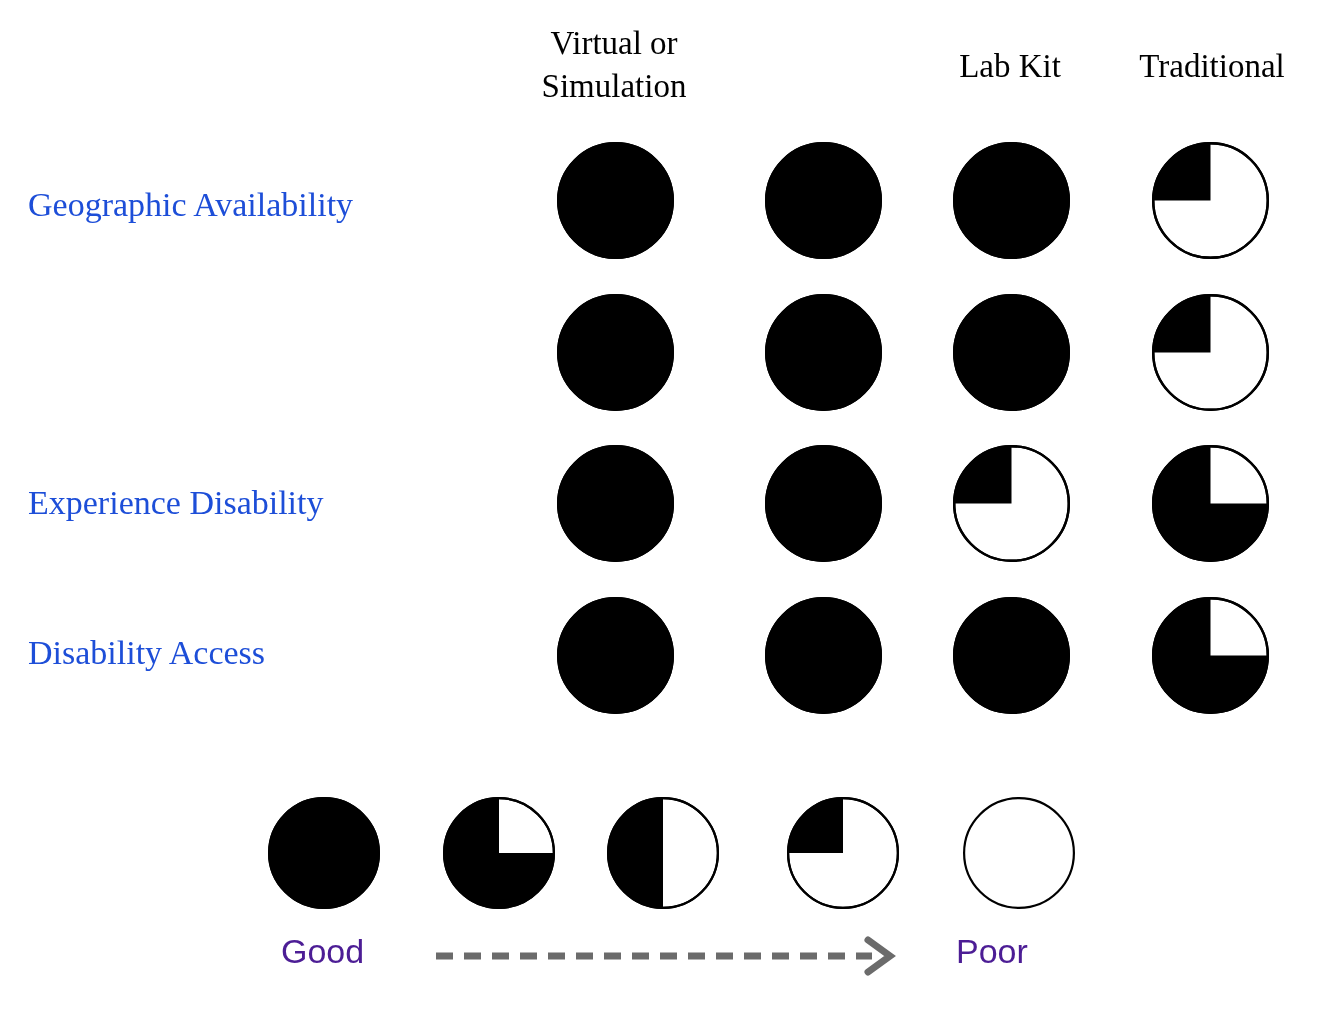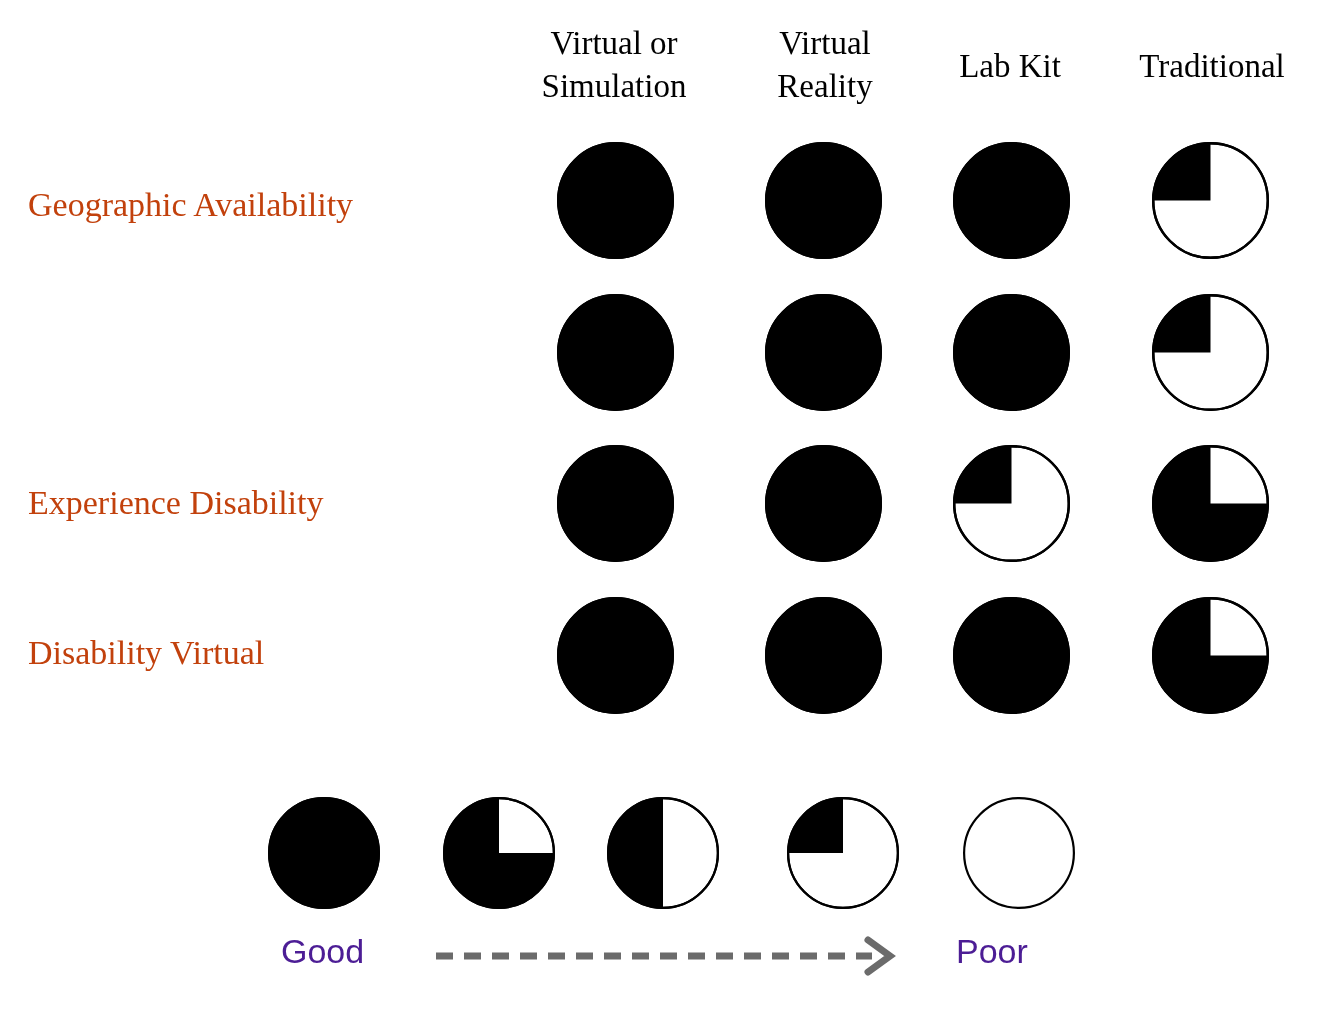--- a/index.html
+++ b/index.html
@@ -24,21 +24,21 @@
     font-family: "Liberation Serif", "DejaVu Serif", serif;
     font-size: 33px;
     line-height: 1.30;
     white-space: pre-line;
   }
 
   
   .row-label {
     position: absolute;
     left: 28px;
-    color: #c2410c;
+    color: #1d4ed8;
     font-family: "Liberation Serif", "DejaVu Serif", serif;
     font-size: 34px;
     line-height: 1.2;
     white-space: nowrap;
     text-align: left;
   }
 
   
   .ball {
     position: absolute;
@@ -69,30 +69,28 @@
   .arrow-wrap svg { display: block; }
 </style>
 </head>
 <body>
 
 <div id="page">
 
   <div class="col-header" style="left:500px; top:22px; width:228px;">Virtual or
 Simulation</div>
 
-  <div class="col-header" style="left:730px; top:22px; width:190px;">Virtual
-Reality</div>
 
   <div class="col-header" style="left:912px; top:45px; width:196px;">Lab Kit</div>
 
   <div class="col-header" style="left:1108px; top:45px; width:208px;">Traditional</div>
 
   <div class="row-label" style="top:185px;">Geographic Availability</div>
   <div class="row-label" style="top:483px;">Experience Disability</div>
-  <div class="row-label" style="top:633px;">Disability Virtual</div>
+  <div class="row-label" style="top:633px;">Disability Access</div>
 
   <div id="matrix-balls">
       <div class="ball" title="Geographic Availability / Virtual or Simulation: 100%" style="left: 557px; top: 142px;">
         <svg width="117" height="117" viewBox="0 0 117 117">
           <circle cx="58.5" cy="58.5" r="57.3" fill="#ffffff" stroke="#000000" stroke-width="2.4"></circle>
           <circle cx="58.5" cy="58.5" r="57.3" fill="#000000" stroke="#000000" stroke-width="2.4"></circle>
         </svg>
       </div>
       <div class="ball" title="Geographic Availability / Virtual Reality: 100%" style="left: 765px; top: 142px;">
         <svg width="117" height="117" viewBox="0 0 117 117">

